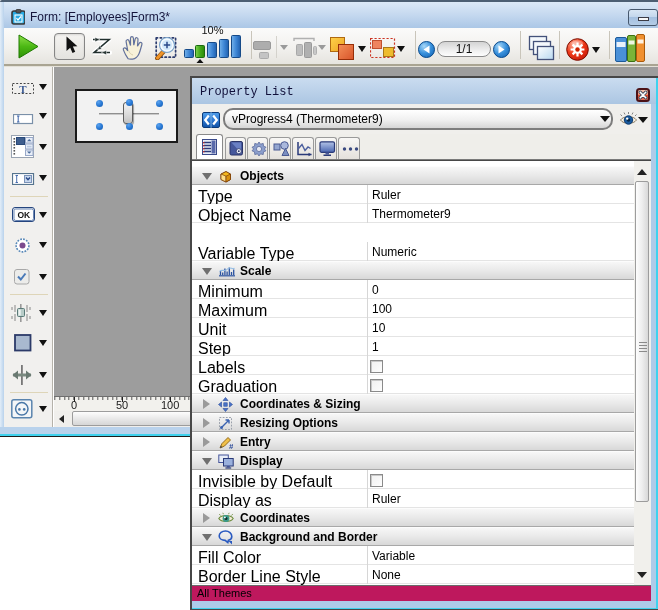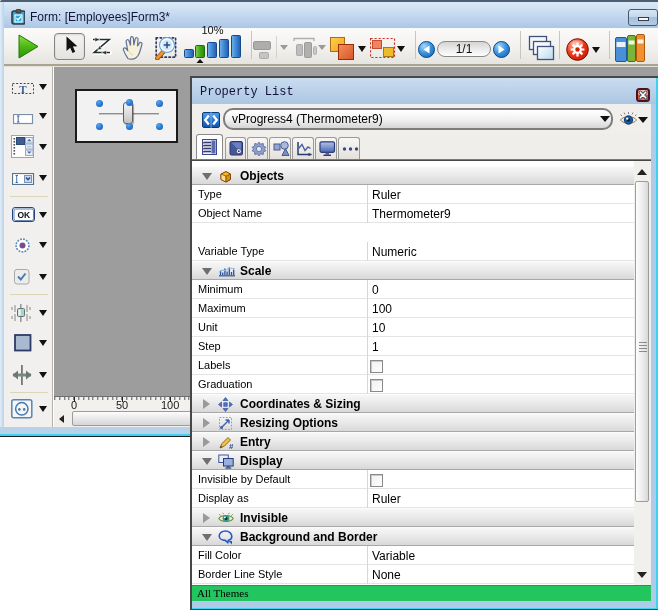--- a/index.html
+++ b/index.html
@@ -74,21 +74,21 @@
 #peye { position:absolute; left:428px; top:7px; width:17px; height:17px; }
 #peyearrow { position:absolute; left:446px; top:13px; width:0; height:0; border-left:5px solid transparent; border-right:5px solid transparent; border-top:6px solid #111; }
 #ptabrow { position:absolute; left:2px; top:58px; width:464px; height:26px; background:#efeeea; border-bottom:1px solid #7a7a7a; }
 .tab { position:absolute; top:3px; height:22px; border:1px solid #9a9a9a; border-bottom:none; border-radius:3px 3px 0 0;
   background:linear-gradient(180deg,#f8f7f5 0%,#e4e1dc 100%); }
 .tabsel { top:0px; height:25px; background:#ffffff; border-color:#8a8a8a; }
 
 
 #pgrid { position:absolute; left:2px; top:85px; width:442px; height:424px; background:#ffffff; overflow:hidden; }
 .row { position:absolute; left:0; width:442px; height:19px; border-bottom:1px solid #e4e4e4; background:#fff; }
-.row .lbl { position:absolute; left:6px; top:3px; font-size:11px; color:#000; }
+.row .lbl { position:absolute; left:6px; top:3px; font-size:16px; color:#000; }
 .row .val { position:absolute; left:180px; top:3px; font-size:12px; color:#000; }
 .row .cdiv { position:absolute; left:175px; top:0; width:1px; height:19px; background:#d6d6d6; }
 .hdr { position:absolute; left:0; width:442px; height:19px;
   background:linear-gradient(180deg,#f7f7f7 0%,#e9e9e9 50%,#d8d8d8 100%);
   border-bottom:1px solid #a8a8a8; border-top:1px solid #fcfcfc; }
 .hdr .htext { position:absolute; left:48px; top:2px; font-size:12px; font-weight:bold; color:#000; }
 .hdr .tri-d { position:absolute; left:10px; top:6px; width:0; height:0; border-left:5px solid transparent; border-right:5px solid transparent; border-top:7px solid #6f6f6f; }
 .hdr .tri-r { position:absolute; left:11px; top:4px; width:0; height:0; border-top:5px solid transparent; border-bottom:5px solid transparent; border-left:7px solid #9a9a9a; }
 .hicon { position:absolute; left:26px; top:2px; width:15px; height:15px; }
 .cb { position:absolute; left:178px; top:4px; width:13px; height:13px; border:1px solid #8a8a8a; background:linear-gradient(135deg,#f0f0f0,#fdfdfd); box-shadow:inset 1px 1px 0 #c8c8c8; }
@@ -96,21 +96,21 @@
 
 
 #vscroll { position:absolute; left:444px; top:85px; width:17px; height:424px; background:#f1f0ec; }
 #vthumb { position:absolute; left:1px; top:20px; width:14px; height:321px; border:1px solid #9c9c9c; border-radius:2px;
   background:linear-gradient(90deg,#fdfdfd 0%,#eeeeee 50%,#d8d8d8 100%); }
 #vup { position:absolute; left:3px; top:8px; width:0; height:0; border-left:5px solid transparent; border-right:5px solid transparent; border-bottom:6px solid #222; }
 #vdown { position:absolute; left:3px; top:411px; width:0; height:0; border-left:5px solid transparent; border-right:5px solid transparent; border-top:6px solid #222; }
 .grip { position:absolute; left:3px; width:8px; height:1px; background:#8a8a8a; }
 
 #pline { position:absolute; left:2px; top:509px; width:460px; height:1px; background:#6b6b6b; }
-#pthemes { position:absolute; left:2px; top:510px; width:460px; height:15px; background:#22c55e;font-family:Liberation Serif, serif; }
+#pthemes { position:absolute; left:2px; top:510px; width:460px; height:15px; background:#be185d; }
 #pthemes .ttext { position:absolute; left:5px; top:1px; font-size:11px; color:#000; }
 #pbotblue { position:absolute; left:2px; top:525px; width:464px; height:7px; background:#aecbe9; }
 #prightblue { position:absolute; left:461px; top:28px; width:5px; height:504px; background:#aecbe9; }
 #pcyanr { position:absolute; left:466px; top:2px; width:2px; height:531px; background:#3fd2ee; }
 #pcyanb { position:absolute; left:2px; top:532px; width:466px; height:1.2px; background:#3fd2ee; }
 </style>
 </head>
 <body>
 <div id="stage">
   <div id="win">
@@ -624,21 +624,21 @@
         </div>
       <div class="hdr" style="top:347px">
           <div class="tri-r"></div>
           <div class="hicon" id="ic-app"><svg width="16" height="13">
               <path d="M0.8 6.5 C3.5 2.5 12.5 2.5 15.2 6.5 C12.5 10.5 3.5 10.5 0.8 6.5 Z" fill="#f2ead6" stroke="#6a8a3a" stroke-width="1.1"></path>
               <circle cx="8" cy="6.5" r="3.4" fill="#3a9a8a"></circle>
               <circle cx="8" cy="6.5" r="1.5" fill="#0c3028"></circle>
               <circle cx="6.9" cy="5.4" r="0.9" fill="#fff"></circle>
               <path d="M2.5 3.5 L1.2 2 M5.5 2.2 L4.8 0.8 M10.5 2.2 L11.2 0.8 M13.5 3.5 L14.8 2" stroke="#6a8a3a" stroke-width="0.8"></path>
             </svg></div>
-          <span class="htext">Invisible</span>
+          <span class="htext">Coordinates</span>
         </div>
       <div class="hdr" style="top:366px">
           <div class="tri-d"></div>
           <div class="hicon" id="ic-bg"><svg width="15" height="15">
               <path d="M7.5 1 C11 1 13.8 3.4 13.8 6.4 C13.8 8.4 12.4 9.8 10.4 10.2 L9.8 12.6 L7.2 10.4 C4 10.4 1.2 8.6 1.2 6 C1.2 3.2 4 1 7.5 1 Z" fill="none" stroke="#2a5ac0" stroke-width="1.6"></path>
               <path d="M10.5 11 L14 14.5 L14 11 Z" fill="#2a5ac0"></path>
             </svg></div>
           <span class="htext">Background and Border</span>
         </div>
       <div class="row" style="top:385px">

